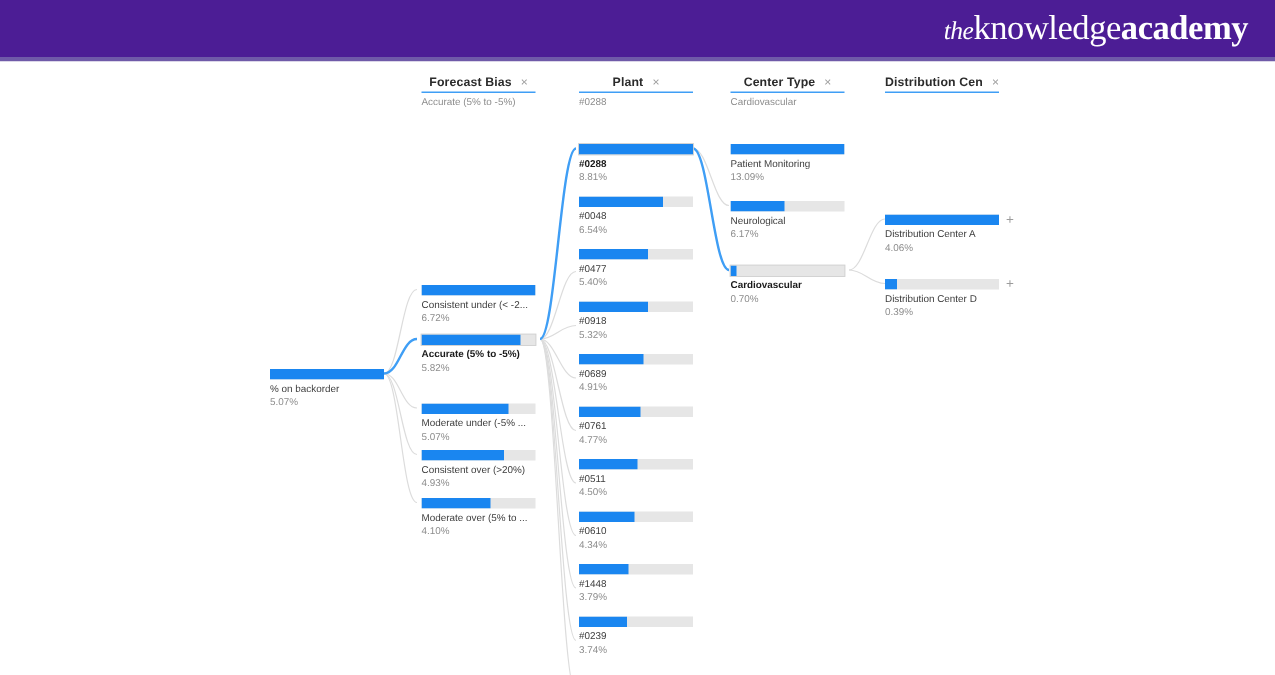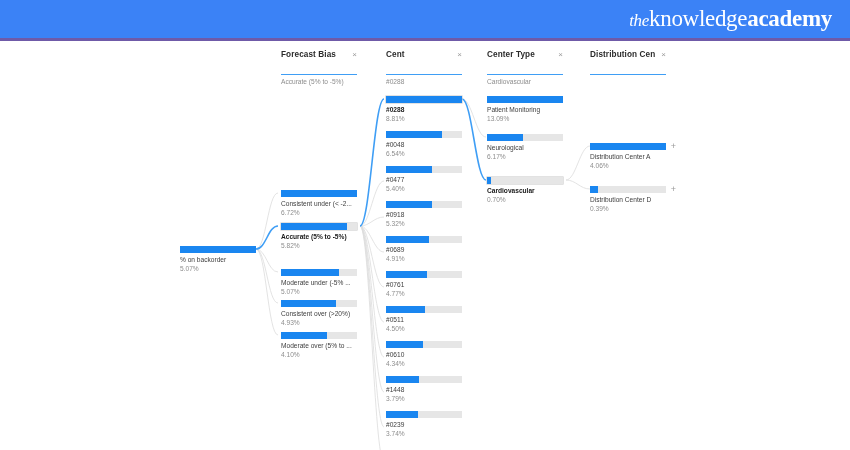--- a/index.html
+++ b/index.html
@@ -7,21 +7,21 @@
     width: 850px; height: 450px;
     font-family: "Liberation Sans", sans-serif;
     background: #ffffff;
     overflow: hidden;
   }
   #app { position: relative; width: 850px; height: 450px; background: #fff; }
 
   
   .brand-bar {
     position: absolute; left: 0; top: 0; width: 850px; height: 38px;
-    background: #3b82f6;
+    background: #4c1d95;
   }
   .brand-logo {
     position: absolute; right: 18px; top: 5px;
     font-family: "Liberation Serif", serif;
     color: #ffffff; font-size: 23px; line-height: 28px;
     letter-spacing: -0.3px; white-space: nowrap;
   }
   .brand-logo .the {
     font-style: italic; font-size: 17px; font-weight: 400;
   }
@@ -32,23 +32,23 @@
     background: #6f5aa8;
   }
 
   
   .canvas { position: absolute; left: 0; top: 41px; width: 850px; height: 409px; background: #fff; }
   .links { position: absolute; left: 0; top: 0; width: 850px; height: 409px; }
 
   
   .col-head { position: absolute; }
   .col-head .hrow {
-    display: flex; align-items: center; justify-content: space-between;
+    display: flex; align-items: center; justify-content: center;
     border-bottom: 1.4px solid #3f9ef5;
-    padding-bottom: 15px;
+    padding-bottom: 2px;
   }
   .col-head .htitle {
     font-size: 8.2px; font-weight: 700; color: #2b2b2b; letter-spacing: 0.1px;
     white-space: nowrap; overflow: hidden;
   }
   .col-head .hclose {
     font-size: 8px; color: #9b9b9b; line-height: 8px; padding-left: 6px; cursor: pointer;
   }
   .col-head .hsub {
     margin-top: 3px; font-size: 6.6px; color: #8d8d8d; white-space: nowrap;
@@ -127,21 +127,21 @@
     <div class="col-head" style="left:281px; top:9px; width:76px;">
       <div class="hrow">
         <span class="htitle">Forecast Bias</span>
         <span class="hclose">×</span>
       </div>
       <div class="hsub">Accurate (5% to -5%)</div>
     </div>
 
     <div class="col-head" style="left:386px; top:9px; width:76px;">
       <div class="hrow">
-        <span class="htitle">Cent</span>
+        <span class="htitle">Plant</span>
         <span class="hclose">×</span>
       </div>
       <div class="hsub">#0288</div>
     </div>
 
     <div class="col-head" style="left:487px; top:9px; width:76px;">
       <div class="hrow">
         <span class="htitle">Center Type</span>
         <span class="hclose">×</span>
       </div>

